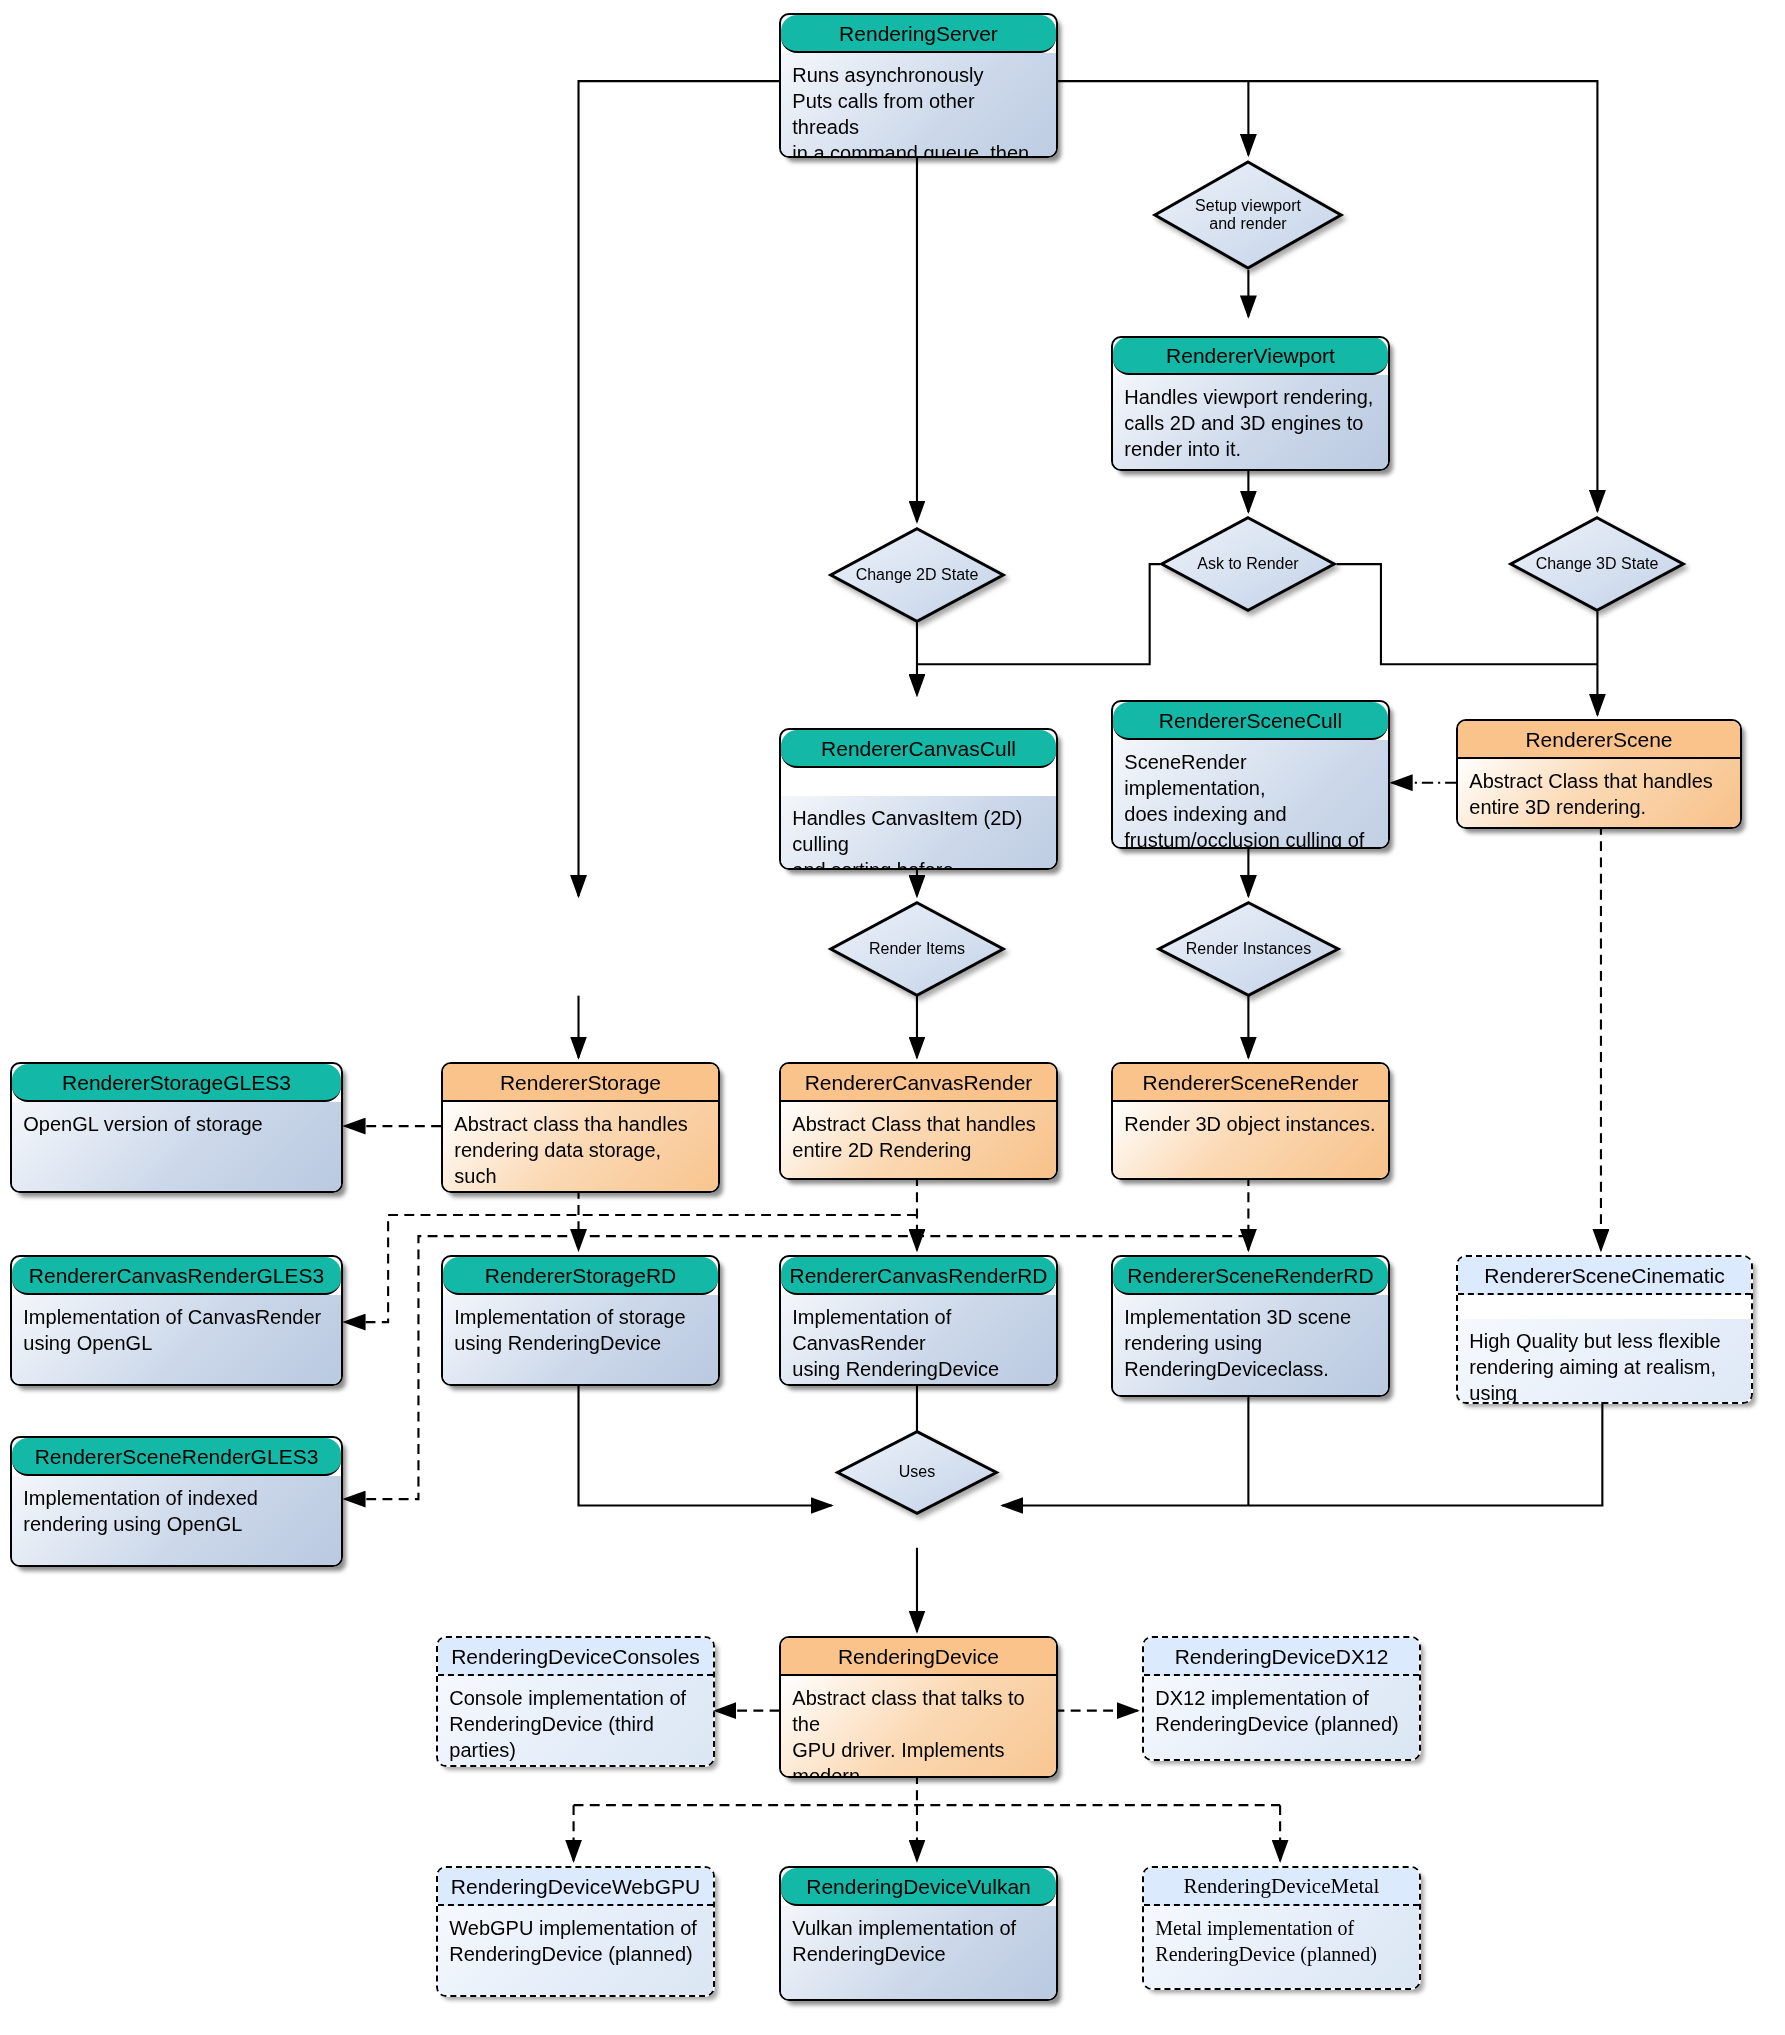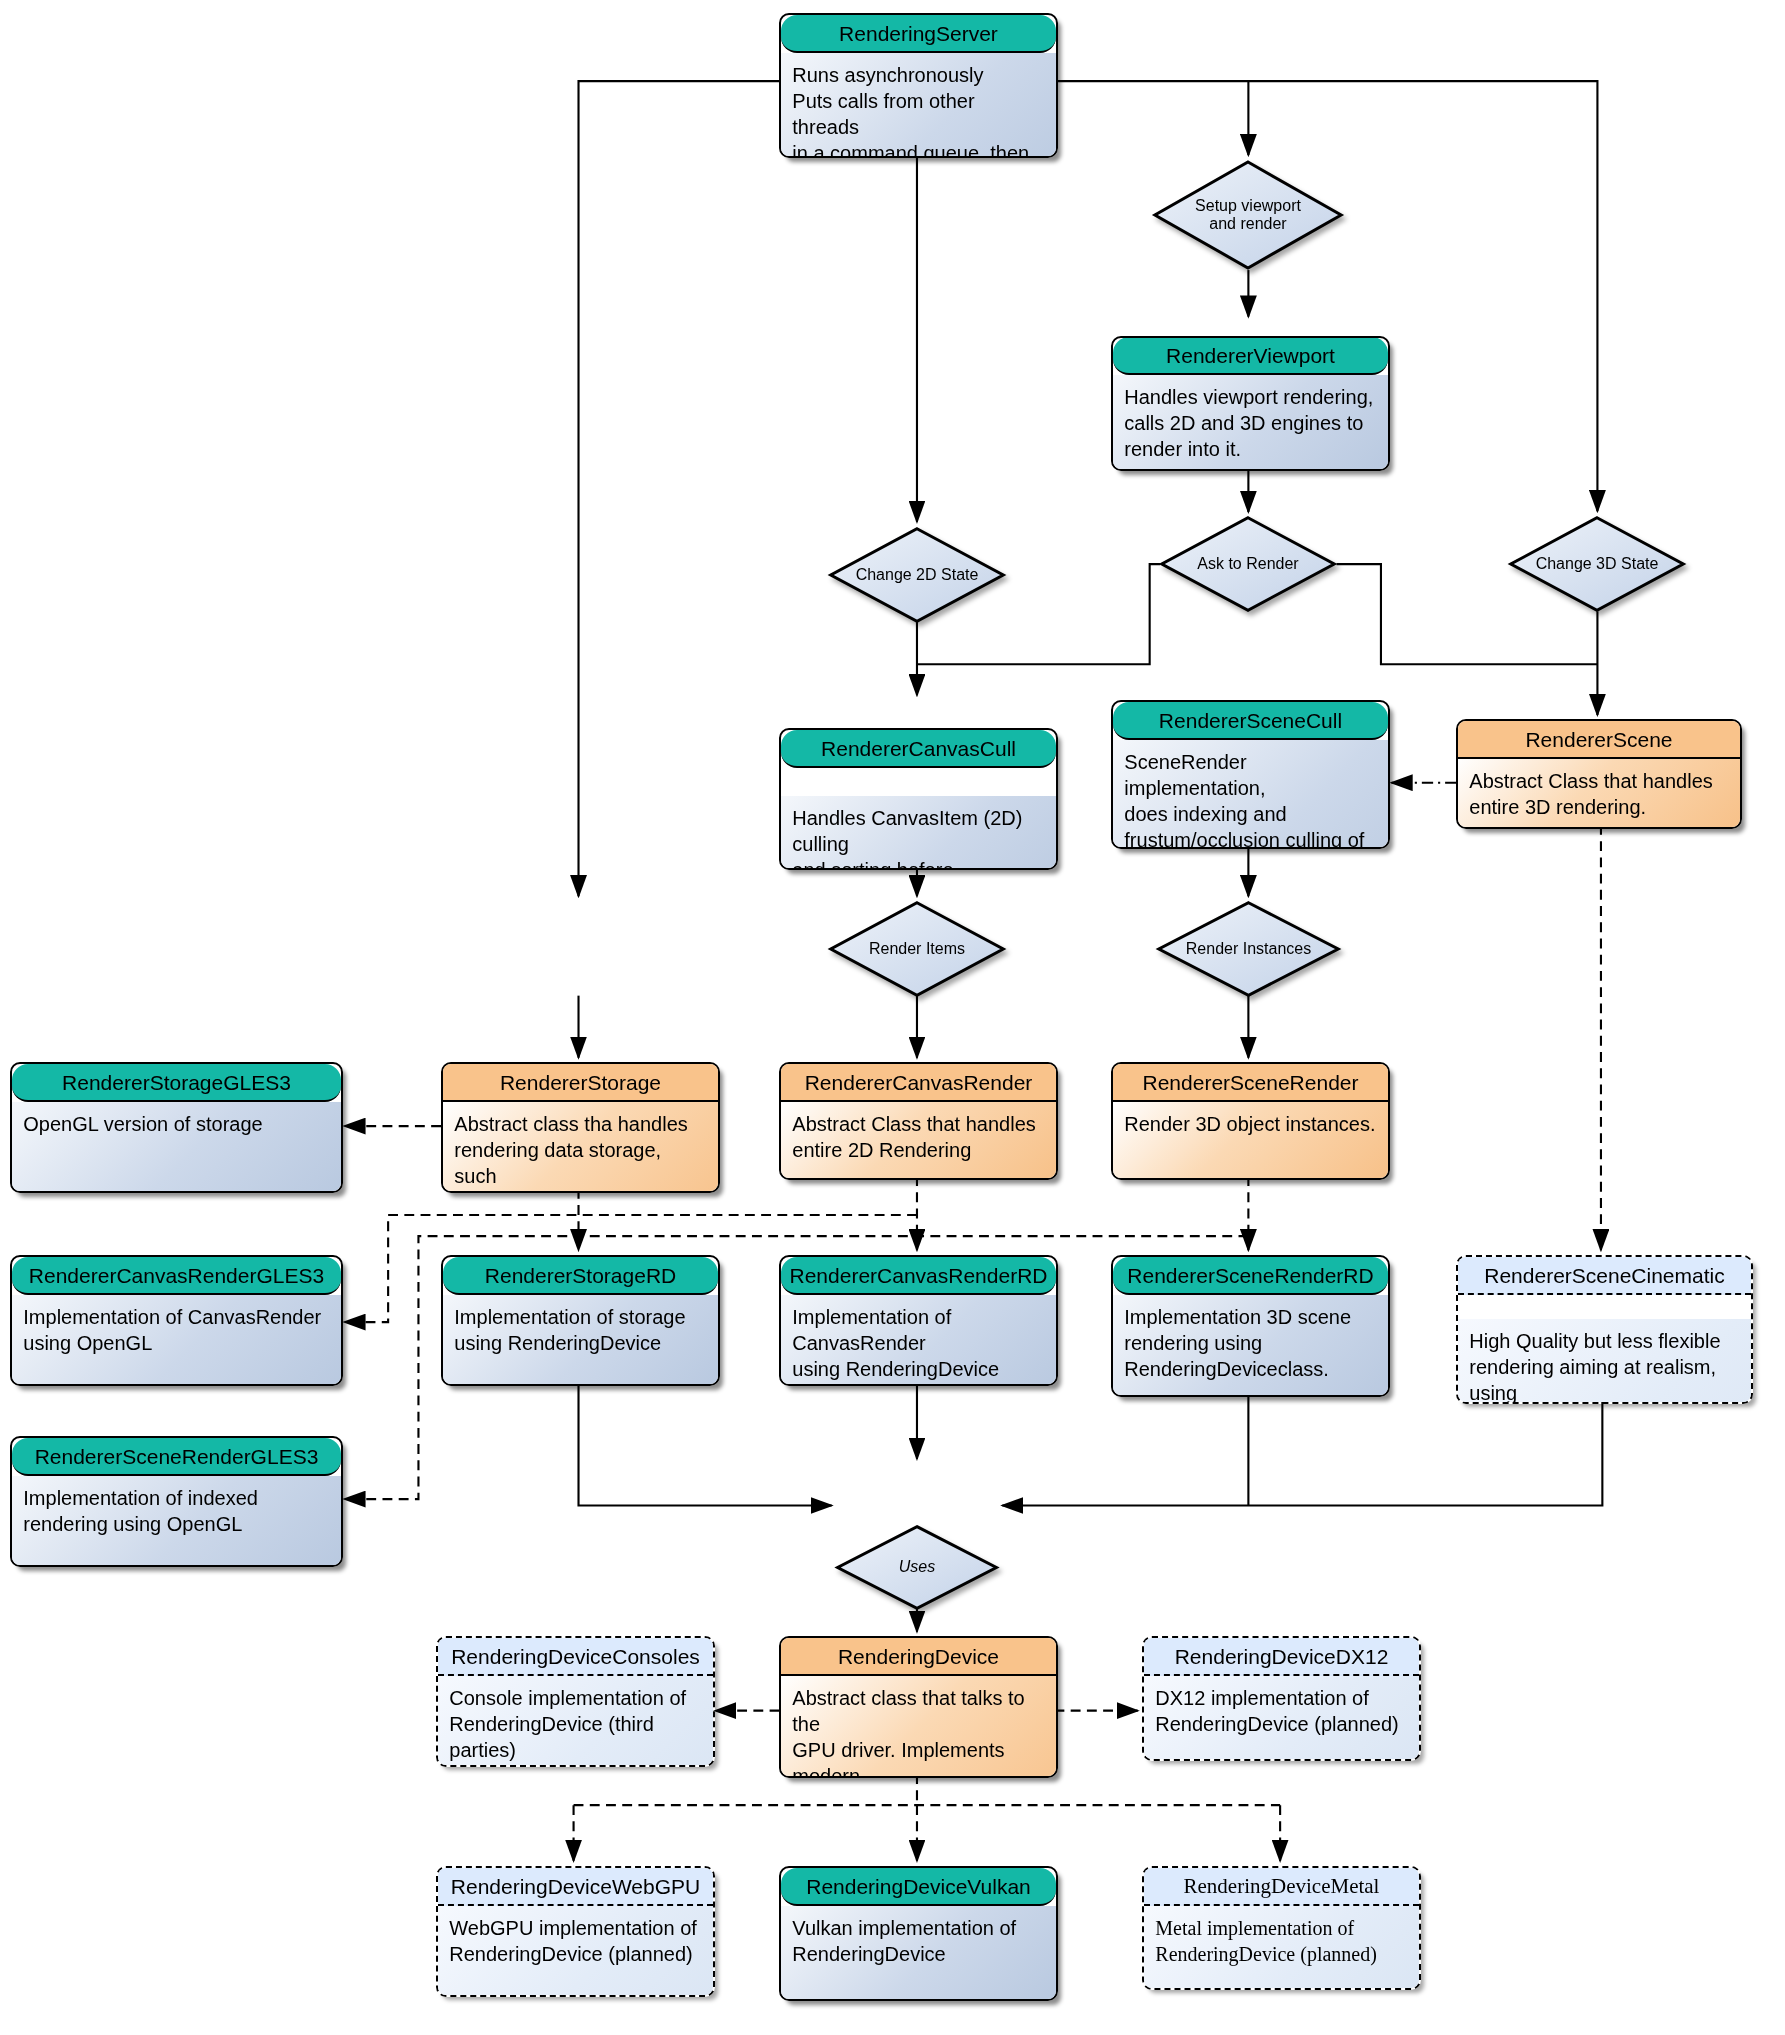--- a/index.html
+++ b/index.html
@@ -279,21 +279,21 @@
     <div class="dlabel">Render Items</div>
   </div>
 
   <div class="diamond" style="left:1157px;top:901px;width:183px;height:96px;">
     <svg viewBox="0 0 100 54" preserveAspectRatio="none">
       <polygon points="50,1 99,27 50,53 1,27" fill="url(#dg)" stroke="#000" stroke-width="3" vector-effect="non-scaling-stroke"></polygon>
     </svg>
     <div class="dlabel">Render Instances</div>
   </div>
 
-  <div class="diamond" style="left:836px;top:1525px;width:162px;height:85px;font-style:italic;">
+  <div class="diamond" style="left:836px;top:1430px;width:162px;height:85px;">
     <svg viewBox="0 0 100 54" preserveAspectRatio="none">
       <polygon points="50,1 99,27 50,53 1,27" fill="url(#dg)" stroke="#000" stroke-width="3" vector-effect="non-scaling-stroke"></polygon>
     </svg>
     <div class="dlabel">Uses</div>
   </div>
 
 </div>
 
 
 </body></html>

